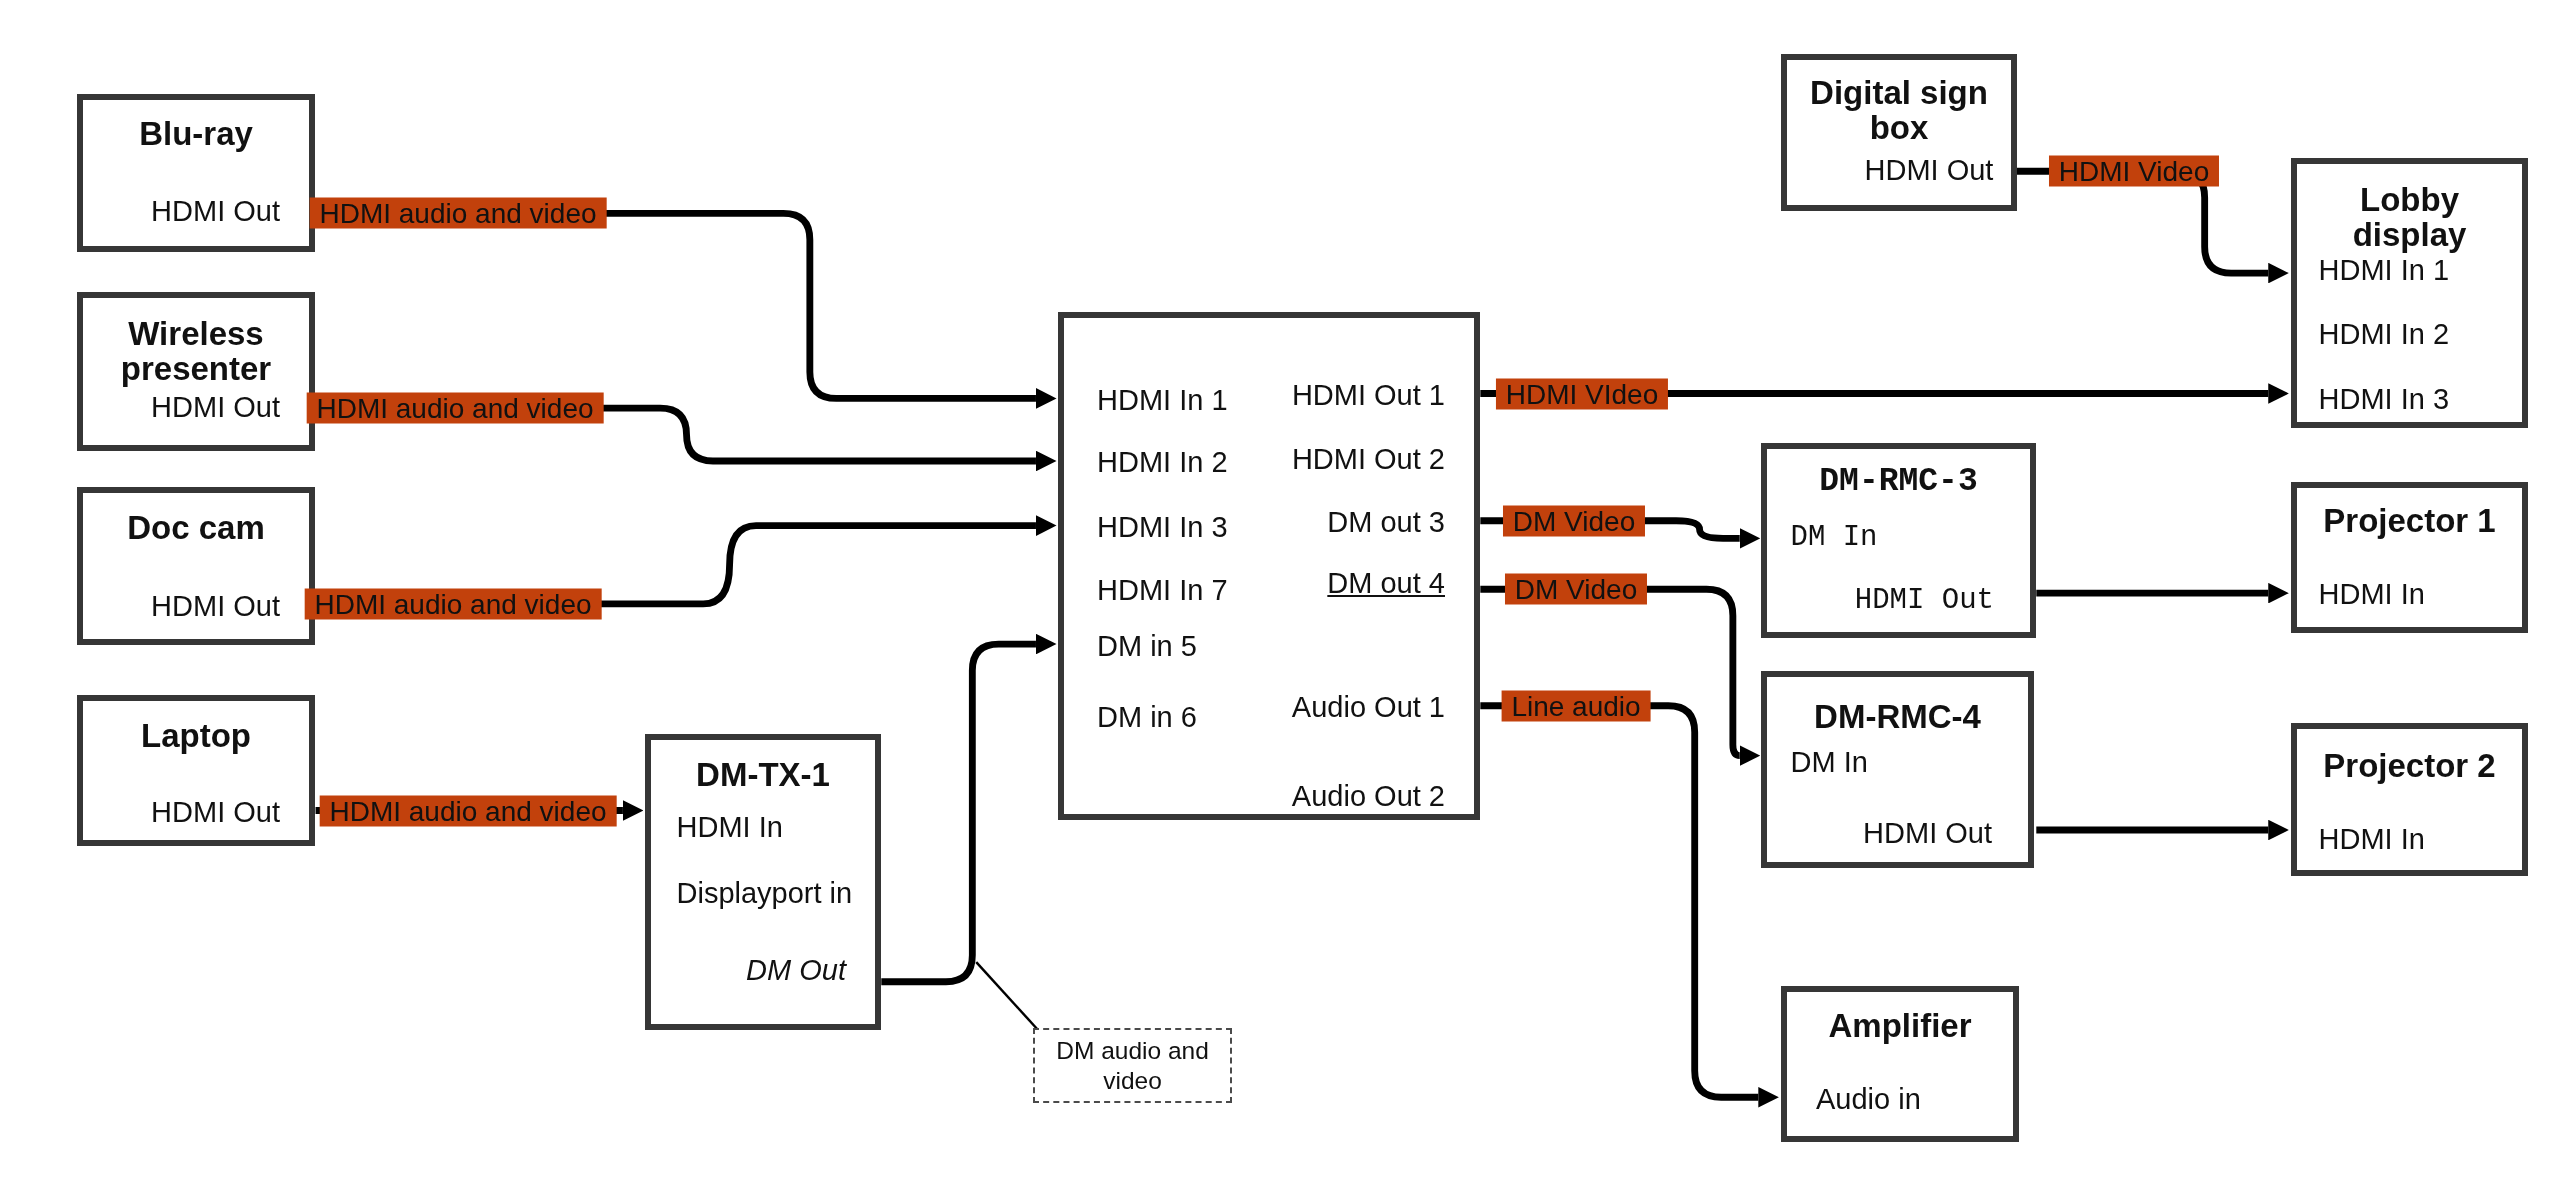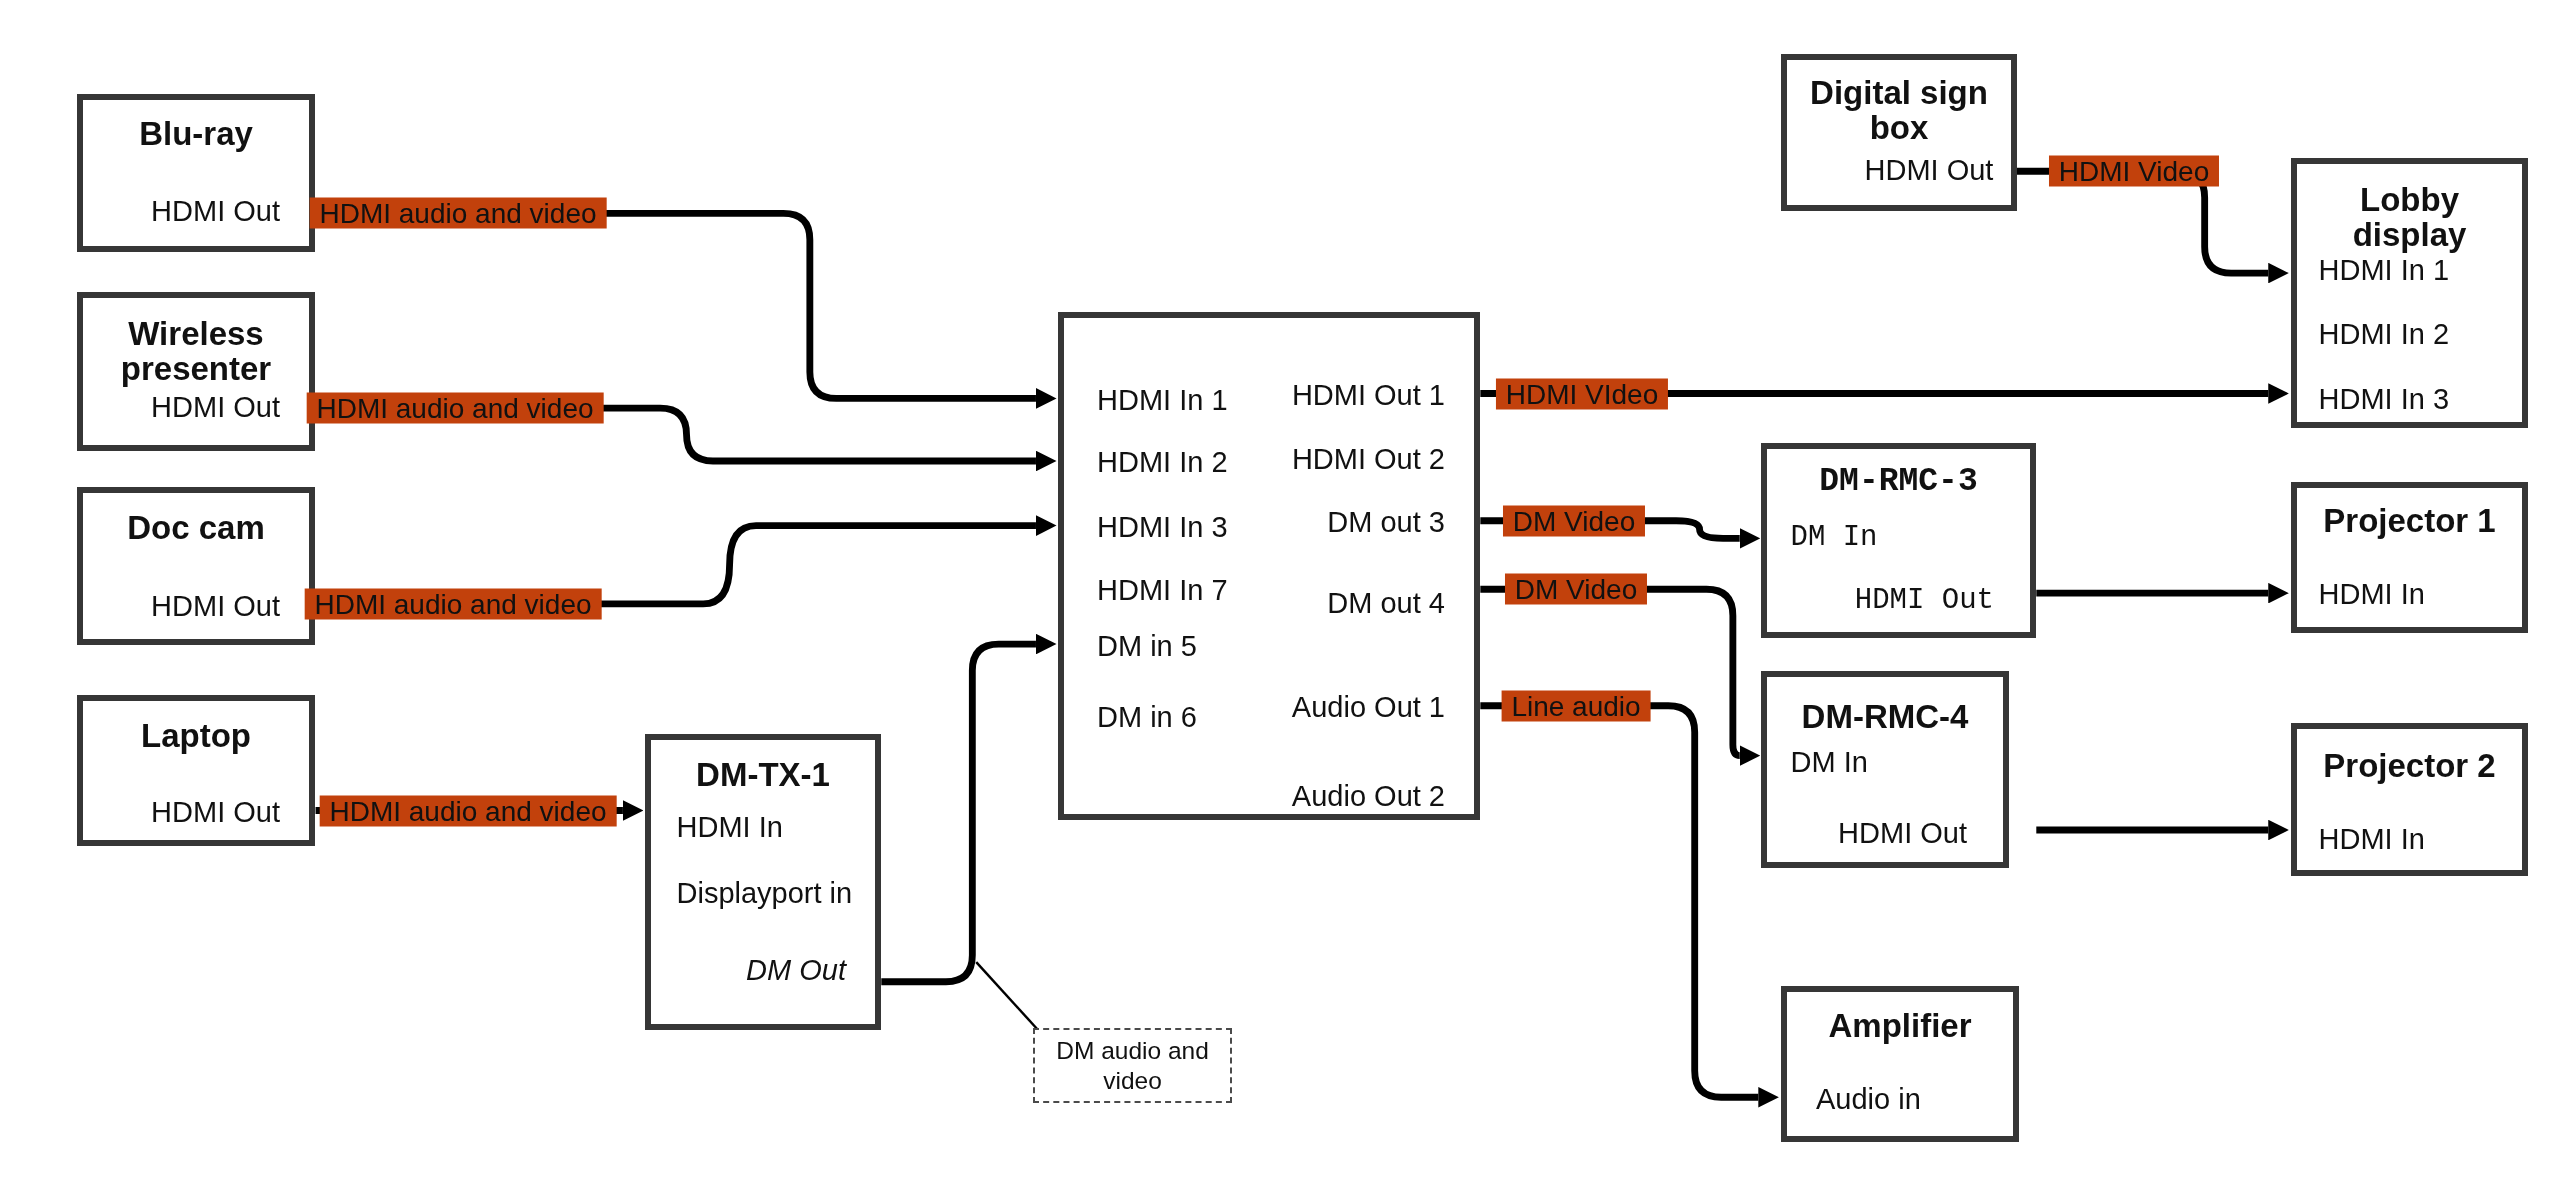--- a/index.html
+++ b/index.html
@@ -90,21 +90,21 @@
   <div class="box" style="left:1058px;top:312px;width:422px;height:508px;">
     <div class="port pl" style="top:66px;padding-left:33px;">HDMI In 1</div>
     <div class="port pl" style="top:128px;padding-left:33px;">HDMI In 2</div>
     <div class="port pl" style="top:193px;padding-left:33px;">HDMI In 3</div>
     <div class="port pl" style="top:256px;padding-left:33px;">HDMI In 7</div>
     <div class="port pl" style="top:312px;padding-left:33px;">DM in 5</div>
     <div class="port pl" style="top:383px;padding-left:33px;">DM in 6</div>
     <div class="port pr" style="top:61px;">HDMI Out 1</div>
     <div class="port pr" style="top:125px;">HDMI Out 2</div>
     <div class="port pr" style="top:188px;">DM out 3</div>
-    <div class="port pr" style="top:269px;">DM out 4</div>
+    <div class="port pr" style="top:249px;text-decoration:underline;">DM out 4</div>
     <div class="port pr" style="top:373px;">Audio Out 1</div>
     <div class="port pr" style="top:462px;">Audio Out 2</div>
   </div>
 
   <div class="box" style="left:1781px;top:54px;width:236px;height:157px;">
     <div class="title" style="top:14.7px;">Digital sign box</div>
     <div class="port pr" style="top:94px;padding-right:17.6px;">HDMI Out</div>
   </div>
 
   <div class="box" style="left:2291px;top:158px;width:237px;height:270px;">
@@ -118,21 +118,21 @@
     <div class="title" style="top:14.7px;">DM-RMC-3</div>
     <div class="port pl" style="top:72px;padding-left:23.5px;">DM In</div>
     <div class="port pr" style="top:135px;padding-right:36px;">HDMI Out</div>
   </div>
 
   <div class="box" style="left:2291px;top:482px;width:237px;height:151px;">
     <div class="title" style="top:14.7px;">Projector 1</div>
     <div class="port pl" style="top:90px;padding-left:21.5px;">HDMI In</div>
   </div>
 
-  <div class="box" style="left:1761px;top:671px;width:248px;height:197px;">
+  <div class="box" style="left:1761px;top:671px;width:273px;height:197px;">
     <div class="title" style="top:21.5px;">DM-RMC-4</div>
     <div class="port pl" style="top:69px;padding-left:23.5px;">DM In</div>
     <div class="port pr" style="top:140px;padding-right:36px;">HDMI Out</div>
   </div>
 
   <div class="box" style="left:2291px;top:723px;width:237px;height:153px;">
     <div class="title" style="top:18.6px;">Projector 2</div>
     <div class="port pl" style="top:94px;padding-left:21.5px;">HDMI In</div>
   </div>
 

